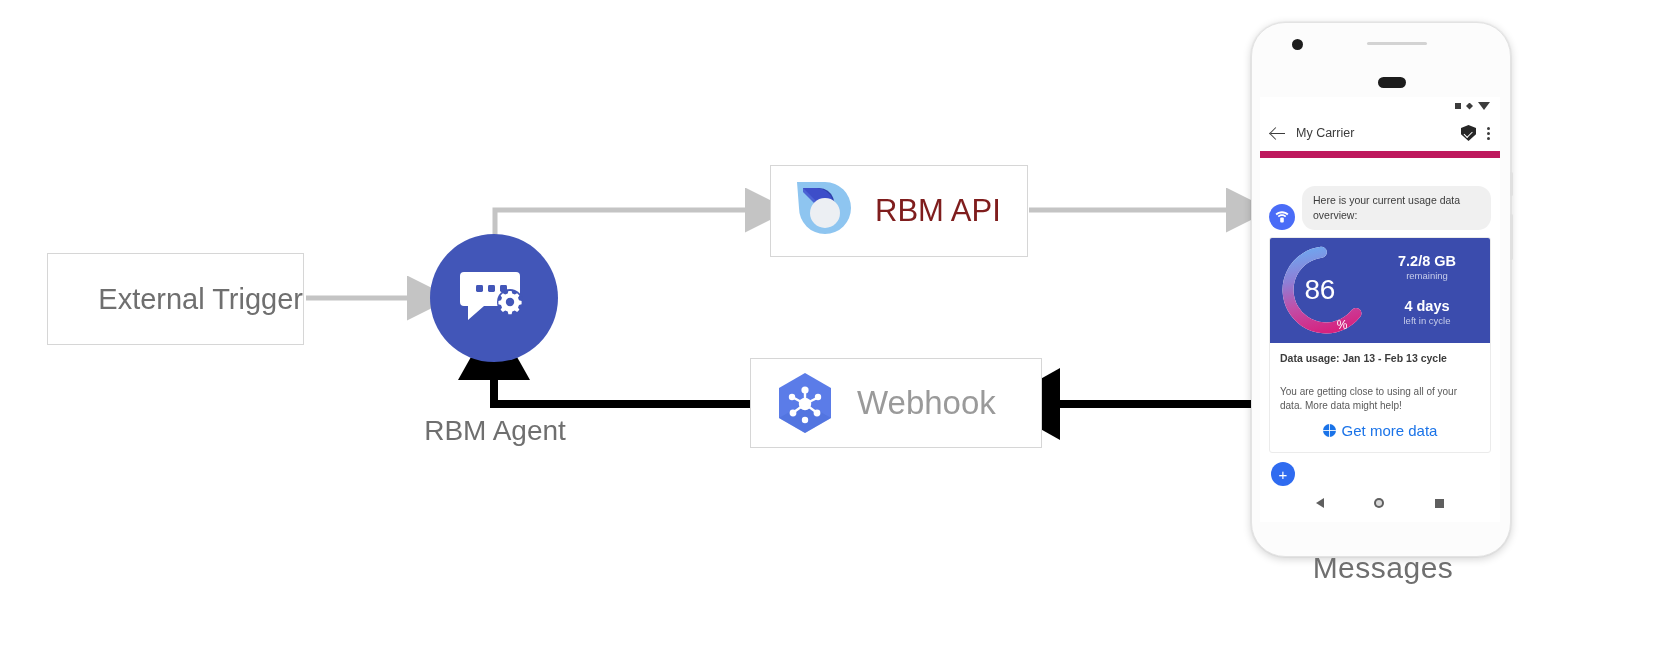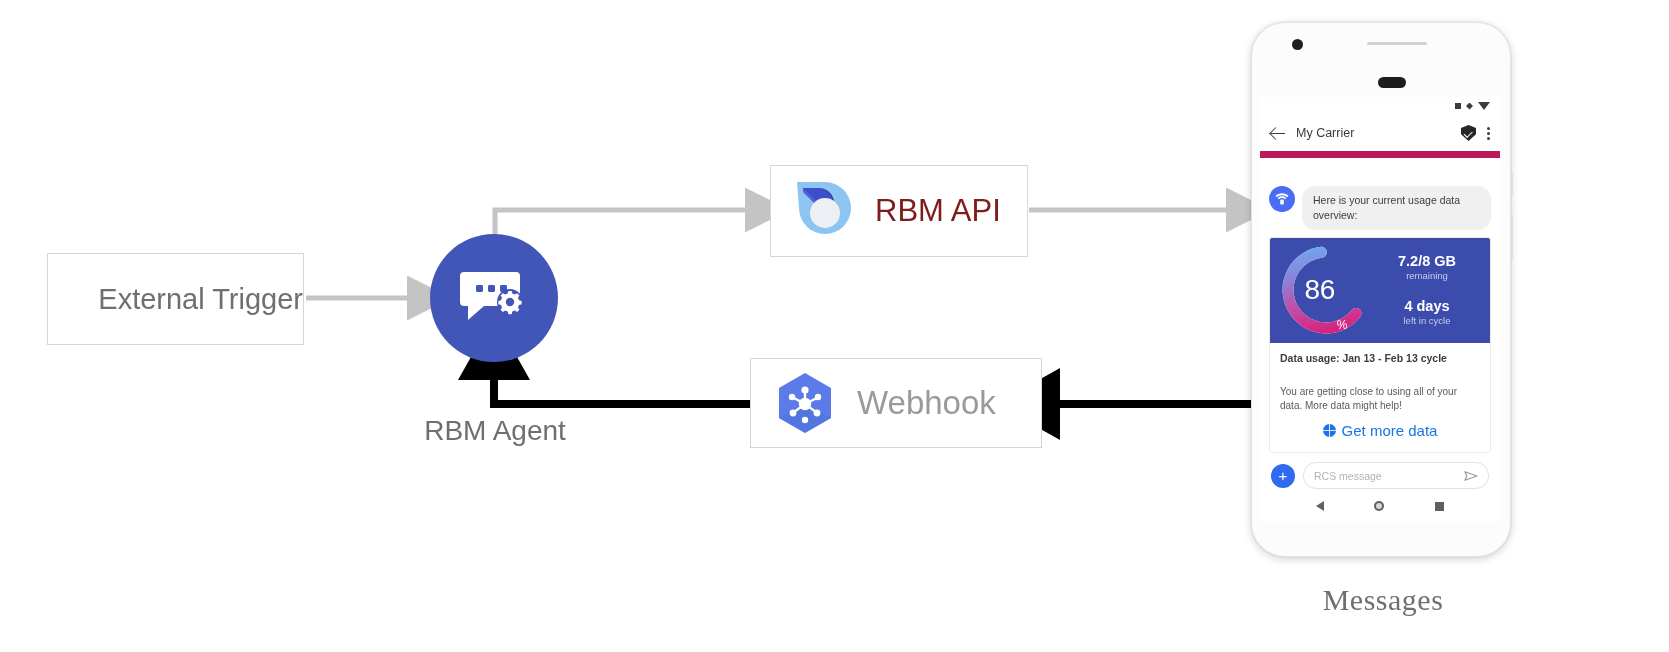--- a/index.html
+++ b/index.html
@@ -128,21 +128,21 @@
   .icon-shield::after{
     content:"";position:absolute;left:3.4px;top:5.5px;width:7px;height:3.5px;
     border-left:1.6px solid #fff;border-bottom:1.6px solid #fff;transform:rotate(-45deg);
   }
   .icon-kebab{width:4px;height:16px;flex:none;display:flex;flex-direction:column;
     justify-content:center;align-items:center;gap:2px;}
   .icon-kebab i{width:3px;height:3px;border-radius:50%;background:#3c3c3c;display:block;}
 
   
   .convo{padding:0 9px;background:#fff;height:calc(100% - 18px - 37px);position:relative;}
-  .msg-row{display:flex;align-items:flex-start;gap:7px;padding-top:28px;}
+  .msg-row{display:flex;align-items:flex-end;gap:7px;padding-top:28px;}
   .avatar{
     width:26px;height:26px;border-radius:50%;background:#4a6cf7;flex:none;
     display:flex;align-items:center;justify-content:center;position:relative;
   }
   .avatar svg{display:block;}
   .bubble{
     background:#f0f0f0;border-radius:13px;padding:7px 11px;
     font-size:10.5px;line-height:1.42;color:#3c3c3c;max-width:180px;
   }
 
@@ -193,22 +193,22 @@
 
   
   .nav-bar{display:flex;align-items:center;justify-content:space-around;padding:6px 22px 8px 22px;}
   .nav-back{width:0;height:0;border-top:5px solid transparent;border-bottom:5px solid transparent;
     border-right:8px solid #5f5f5f;}
   .nav-home{width:10px;height:10px;border-radius:50%;background:#5f5f5f;position:relative;}
   .nav-home::after{content:"";position:absolute;inset:2px;border-radius:50%;background:#d9d9d9;}
   .nav-recent{width:9px;height:9px;background:#5f5f5f;}
 
   #phone-caption{
-    position:absolute;left:1258px;top:583px;width:250px;text-align:center;
-    font-size:30px;font-weight:300;color:#6f6f6f;letter-spacing:.5px;font-family:Liberation Serif, serif;
+    position:absolute;left:1258px;top:551px;width:250px;text-align:center;
+    font-size:30px;font-weight:300;color:#6f6f6f;letter-spacing:.5px;
   }
 </style>
 </head>
 <body>
 
 <div class="stage">
 
   <svg id="wires" viewBox="0 0 1669 652" width="1669" height="652">
     <defs>
       <marker id="arrGray" markerWidth="9" markerHeight="9" refX="1" refY="4.5" orient="auto">
@@ -371,26 +371,20 @@
             <div class="card-text">You are getting close to using all of your data. More data might help!</div>
             <div class="card-action">
               <span class="globe-icon"></span>
               <span class="action-label">Get more data</span>
             </div>
           </div>
         </div>
 
         <div class="composer">
           <div class="plus-btn">+</div>
-          <div class="input-pill">
-            <span class="input-placeholder">RCS message</span>
-            <svg class="send-icon" viewBox="0 0 16 14">
-              <path d="M1,2 L15,7 L1,12 L3,7 z" fill="none" stroke="#9a9a9a" stroke-width="1.4" stroke-linejoin="round"></path>
-            </svg>
-          </div>
         </div>
 
         <div class="nav-bar">
           <div class="nav-back"></div>
           <div class="nav-home"></div>
           <div class="nav-recent"></div>
         </div>
 
       </div>
     </div>

